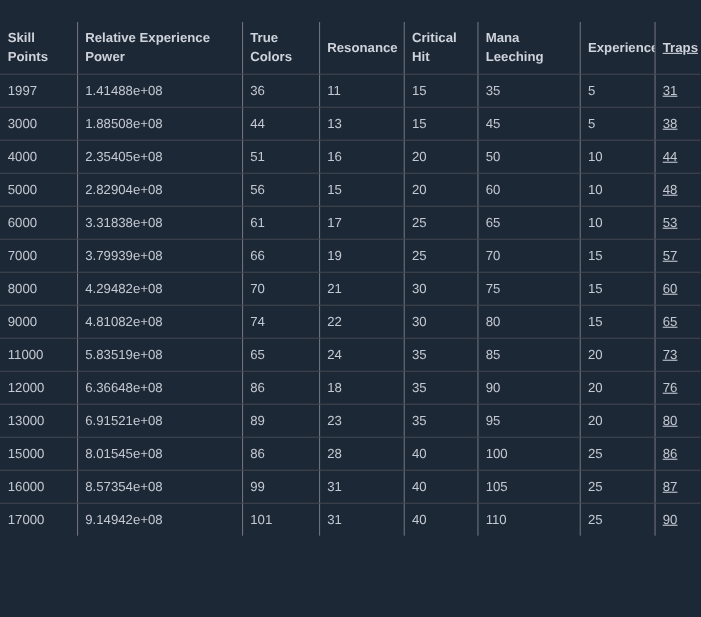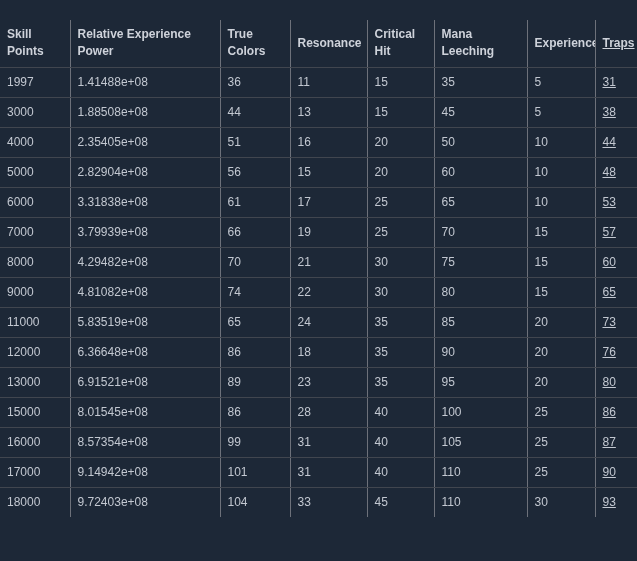--- a/index.html
+++ b/index.html
@@ -226,24 +226,14 @@
       <tr>
         <td>17000</td>
         <td>9.14942e+08</td>
         <td>101</td>
         <td>31</td>
         <td>40</td>
         <td>110</td>
         <td>25</td>
         <td>90</td>
       </tr>
-      <tr>
-        <td>18000</td>
-        <td>9.72403e+08</td>
-        <td>104</td>
-        <td>33</td>
-        <td>45</td>
-        <td>110</td>
-        <td>30</td>
-        <td>93</td>
-      </tr>
     </tbody>
 </table>
 
 </body></html>

